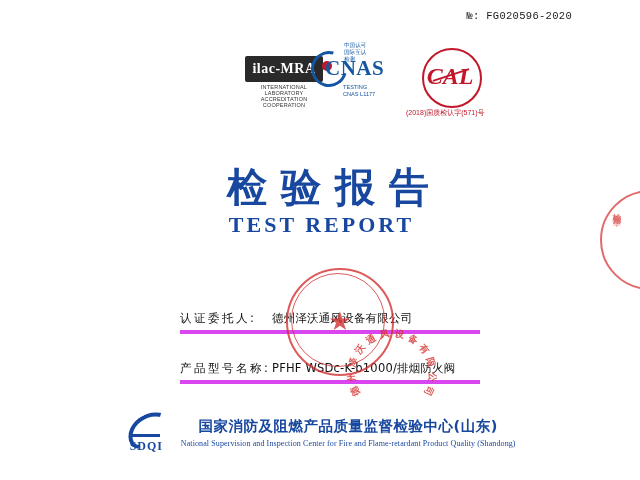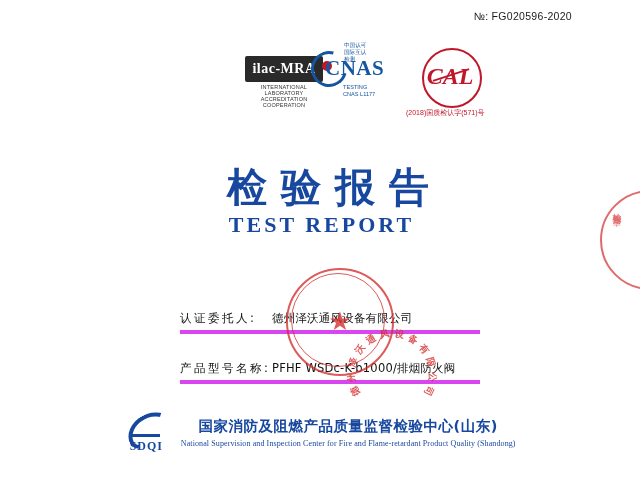--- a/index.html
+++ b/index.html
@@ -18,21 +18,21 @@
     width: 640px;
     height: 480px;
     background: #ffffff;
   }
 
   
   .report-no {
     position: absolute;
     top: 10px;
     right: 68px;
-    font-family: Liberation Sans, sans-serif;
+    font-family: Liberation Mono, monospace;
     font-size: 10.5px;
     color: #1a1a1a;
     letter-spacing: 0.3px;
     white-space: nowrap;
   }
 
   
   .logo-row {
     position: absolute;
     top: 38px;

